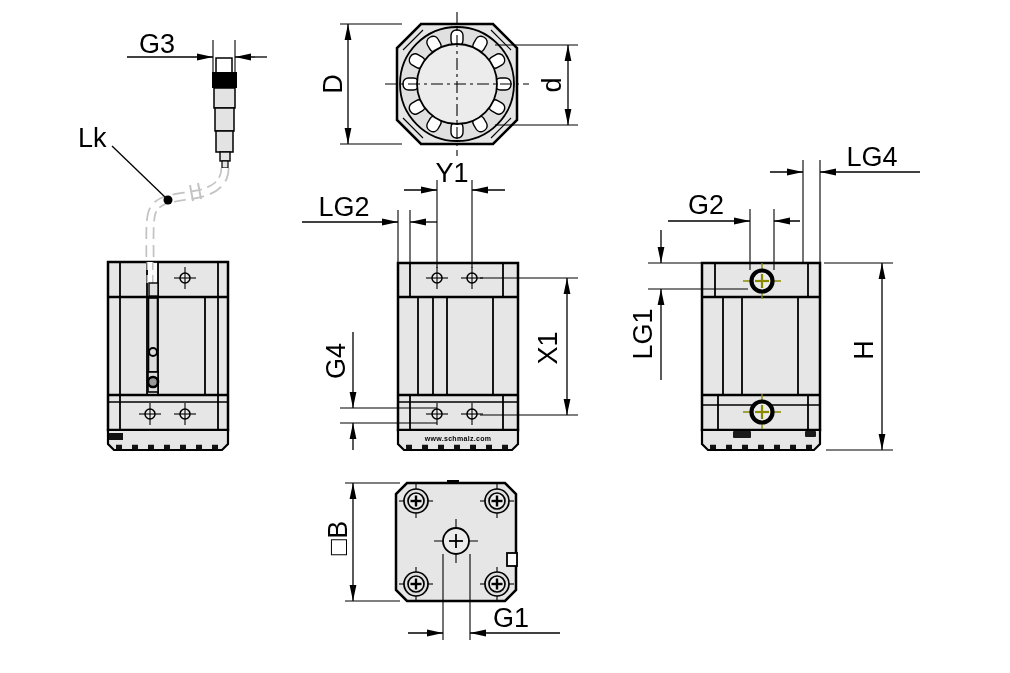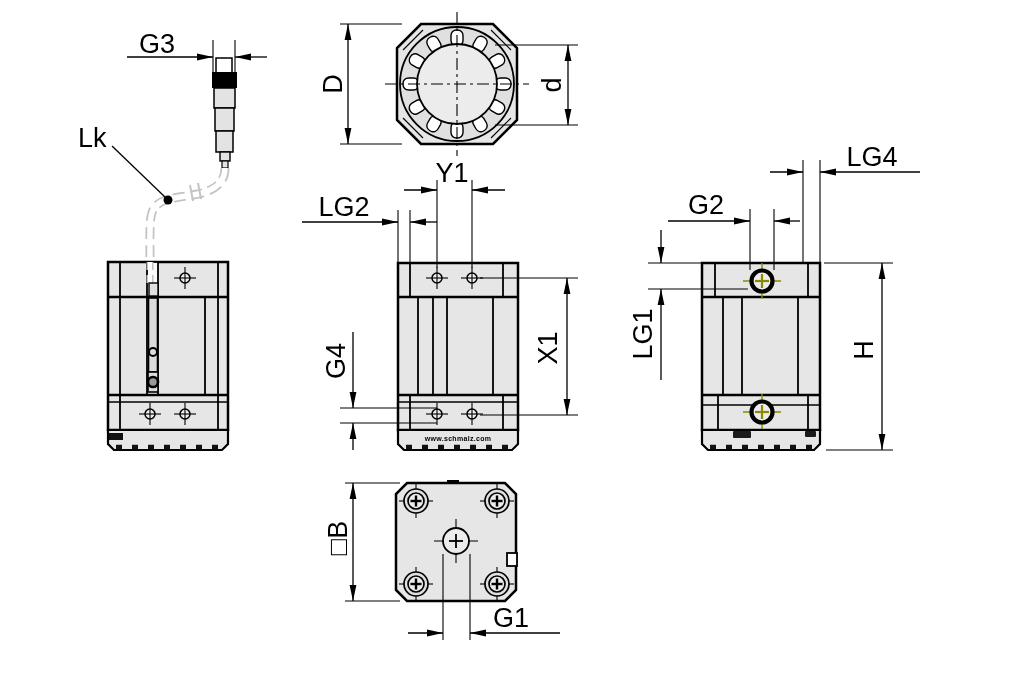--- a/index.html
+++ b/index.html
@@ -1,17 +1,17 @@
 <!DOCTYPE html>
 <html><head>
 <meta charset="utf-8">
 <style>
   html,body{margin:0;padding:0;background:#fff;}
   .stage{position:relative;width:1010px;height:673px;background:#ffffff;overflow:hidden;
-         font-family:"Liberation Sans",sans-serif;}
+         font-family:"Liberation Sans",sans-serif;border-radius:11px;}
   svg{display:block;}
   svg text{font-family:"Liberation Sans",sans-serif;fill:#000;}
   .lbl{font-size:27px;}
   .wm{font-size:7px;font-weight:bold;letter-spacing:.3px;}
   .thin{stroke:#000;stroke-width:1.1;fill:none;}
   .dim{stroke:#000;stroke-width:1.3;fill:none;}
   .dimBoth{marker-start:url(#arr);marker-end:url(#arr);}
   .dimEnd{marker-end:url(#arr);}
   .outline{stroke:#000;stroke-width:2.5;fill:#e6e6e6;}
   .inner{stroke:#000;stroke-width:1.8;fill:none;}

